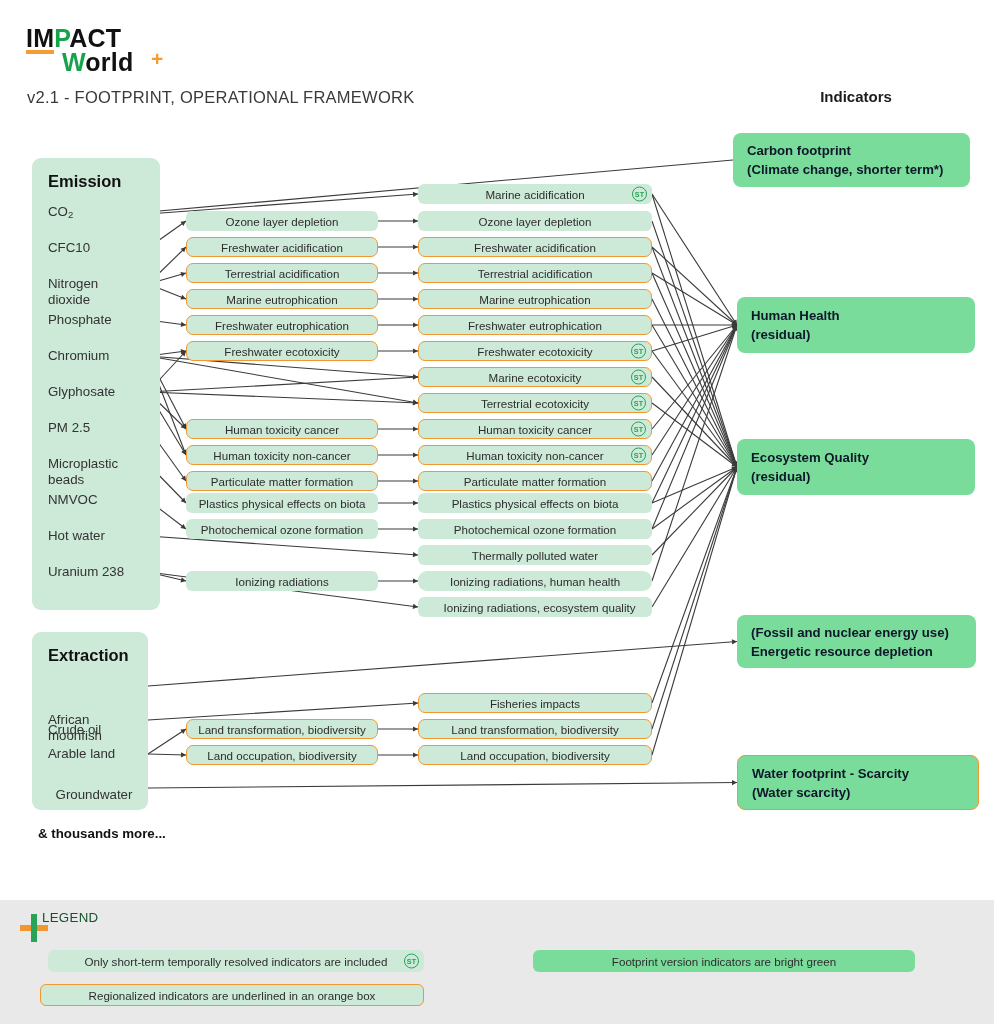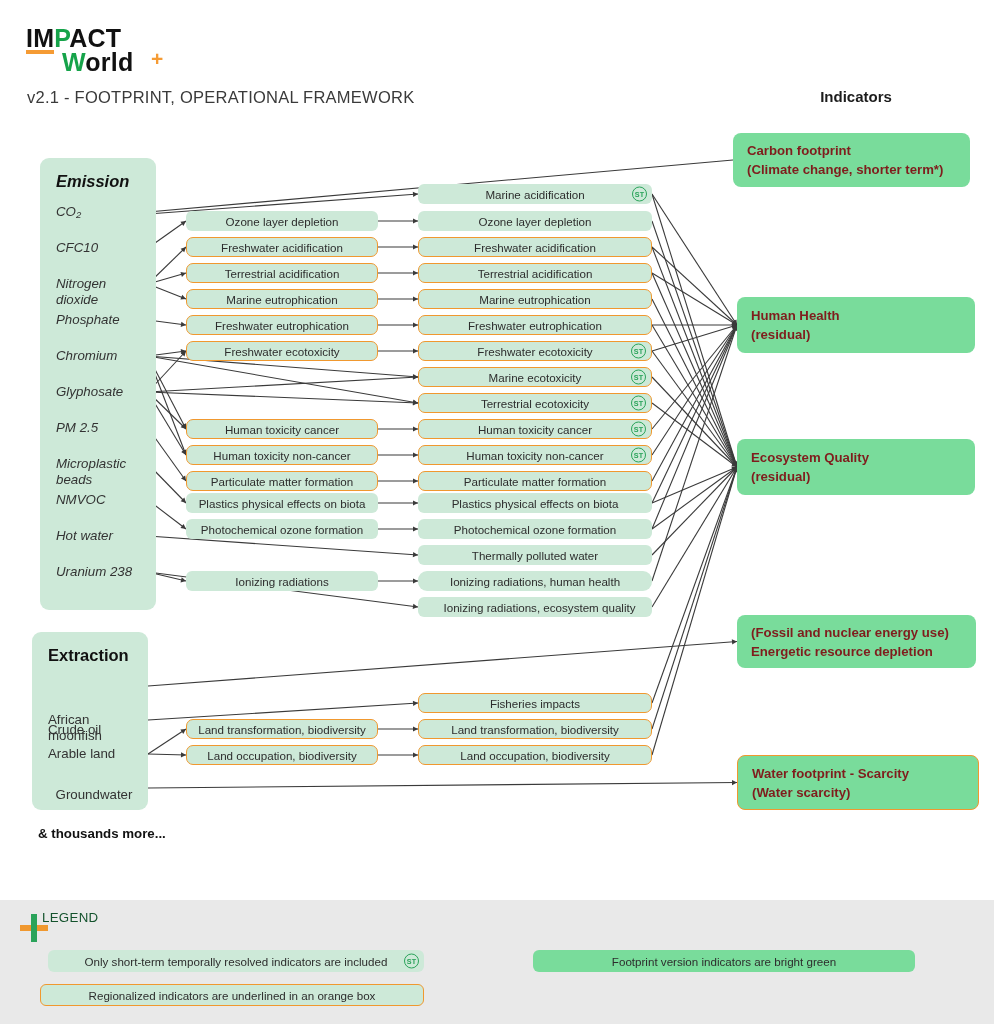--- a/index.html
+++ b/index.html
@@ -63,21 +63,21 @@
     font-size:7.2px;font-weight:700;letter-spacing:.2px;
     display:flex;align-items:center;justify-content:center;
     background:transparent;box-sizing:border-box;
   }
 
   
   .ind{
     position:absolute;background:#79dc9b;border-radius:8px;
     box-sizing:border-box;padding:0 0 0 14px;
     display:flex;flex-direction:column;justify-content:center;
-    font-size:13.2px;font-weight:700;color:#7f1d1d;line-height:19px;
+    font-size:13.2px;font-weight:700;color:#0f172a;line-height:19px;
   }
   .ind.reg{border:1.8px solid #f0982f;}
 
   
   #wires{position:absolute;left:0;top:0;width:994px;height:880px;pointer-events:none;}
 
   
   #legend{
     position:absolute;left:0;top:900px;width:994px;height:124px;background:#e9e9e9;
   }
@@ -241,21 +241,21 @@
     <path d="M737,467 L736.6275568683676,472.62328072513725 L732.1826617892146,469.9245944270801 Z" fill="#3a3a3a"></path>
     <line x1="652" y1="703" x2="737" y2="467" stroke="#3a3a3a" stroke-width="1.1"></line>
     <path d="M737,467 L737.7518719453867,472.5852205487107 L732.8595217259879,470.82314525782556 Z" fill="#3a3a3a"></path>
     <line x1="652" y1="729" x2="737" y2="467" stroke="#3a3a3a" stroke-width="1.1"></line>
     <path d="M737,467 L737.9301370534051,472.55831314895835 L732.9839281480224,470.9536270537006 Z" fill="#3a3a3a"></path>
     <line x1="652" y1="755" x2="737" y2="467" stroke="#3a3a3a" stroke-width="1.1"></line>
     <path d="M737,467 L738.0783213841981,472.5314756613747 L733.0910017270791,471.0595236792389 Z" fill="#3a3a3a"></path>
   </svg>
 
 <div id="mount">
-    <div class="src-panel" style="left: 40px; top: 158px; width: 116px; height: 452px; font-style: italic;">
+    <div class="src-panel" style="left: 32px; top: 158px; width: 128px; height: 452px;">
       <div class="src-title" style="top: 14px;">Emission</div>
       <div class="src-item" style="top: 46px; width: 92px;">CO<sub>2</sub></div>
       <div class="src-item" style="top: 82px; width: 92px;">CFC10</div>
       <div class="src-item" style="top: 118px; width: 92px;">Nitrogen dioxide</div>
       <div class="src-item" style="top: 154px; width: 92px;">Phosphate</div>
       <div class="src-item" style="top: 190px; width: 92px;">Chromium</div>
       <div class="src-item" style="top: 226px; width: 92px;">Glyphosate</div>
       <div class="src-item" style="top: 262px; width: 92px;">PM 2.5</div>
       <div class="src-item" style="top: 298px; width: 92px;">Microplastic beads</div>
       <div class="src-item" style="top: 334px; width: 92px;">NMVOC</div>

